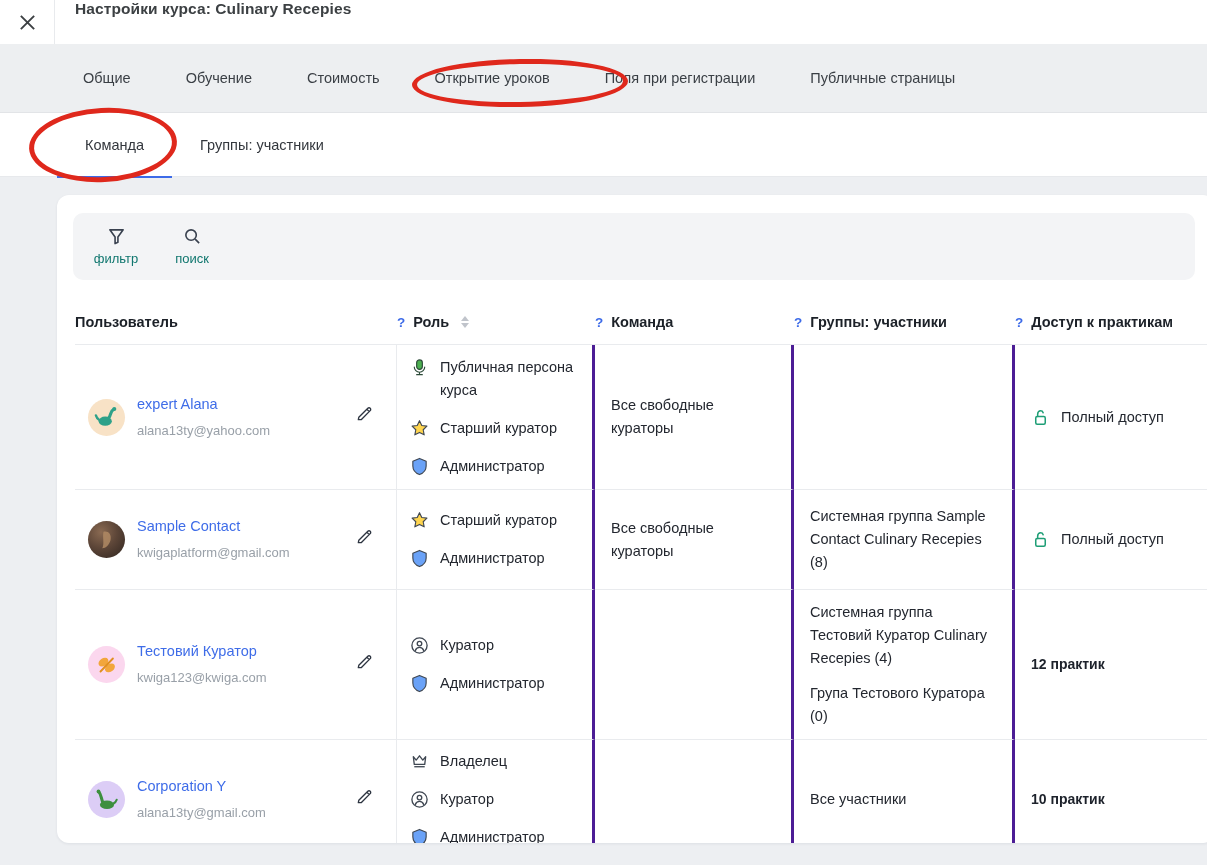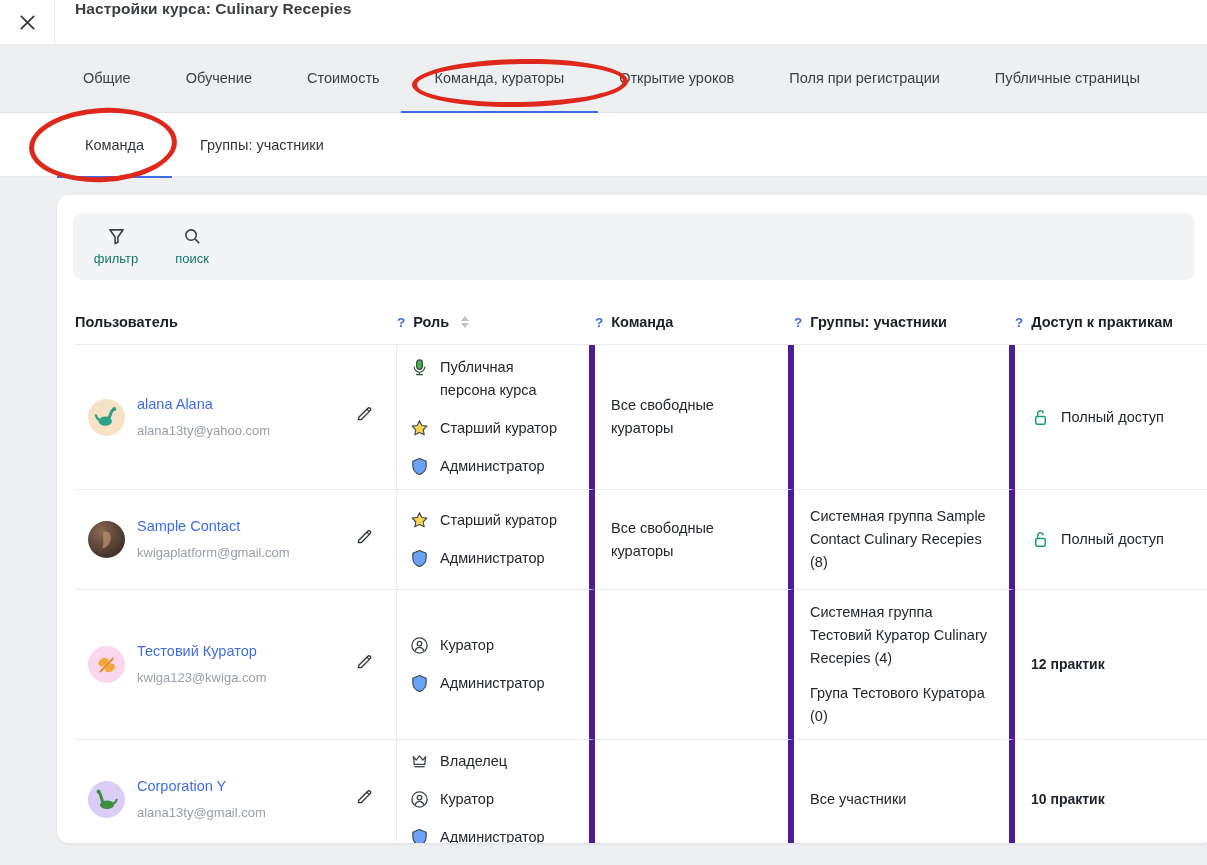--- a/index.html
+++ b/index.html
@@ -66,21 +66,21 @@
   .tool-btn {
     width:58px; display:flex; flex-direction:column; align-items:center; gap:5px; cursor:pointer;
   }
   .tool-btn svg { width:19px; height:19px; stroke:#39414f; stroke-width:1.7; fill:none; }
   .tool-btn .tlabel { font-size:13px; color:#0f766e; }
 
   
   .table { position:absolute; left:18px; top:105px; width:1132px; }
   .trow { display:grid; grid-template-columns:322px 198px 199px 221px 1fr; }
   .cell { border-bottom:1px solid #e9ebee; padding:14px 16px; font-size:14.5px; line-height:23px; }
-  .body .cell { border-right:6px solid #4c1d95; }
+  .body .cell { border-right:3px solid #4c1d95; }
   .body .cell:last-child, .body .cell:first-child { border-right:1px solid #e9ebee; }
   .body .cell.access { border-right:none; }
   .head .cell {
     font-weight:bold; color:#1c2128; padding:0 16px 0 0; height:45px;
     display:flex; align-items:center; gap:8px; border-bottom:1px solid #e9ebee;
   }
   .help { color:#3d6be8; font-weight:bold; font-size:13.5px; cursor:pointer; }
   .sort-icon { display:inline-flex; flex-direction:column; gap:2px; margin-left:4px; cursor:pointer; }
   .sort-icon span { width:0; height:0; border-left:4px solid transparent; border-right:4px solid transparent; }
   .sort-up { border-bottom:5px solid #c0c4cb; }
@@ -128,21 +128,20 @@
         <path d="M3 3 L17 17 M17 3 L3 17" fill="none"></path>
       </svg>
   </div>
   <div class="app-title">Настройки курса: Culinary Recepies</div>
 </div>
 
 <div class="tabbar">
   <div class="tab">Общие</div>
   <div class="tab">Обучение</div>
   <div class="tab">Стоимость</div>
-  <div class="tab active">Команда, кураторы</div>
   <div class="tab">Открытие уроков</div>
   <div class="tab">Поля при регистрации</div>
   <div class="tab">Публичные страницы</div>
 </div>
 
 <div class="subtabbar">
   <div class="subtab active">Команда</div>
   <div class="subtab">Группы: участники</div>
 </div>
 
@@ -203,21 +202,21 @@
             <svg viewBox="0 0 22 22">
                 <g fill="#2ea189" stroke="#2ea189" stroke-linecap="round">
               <ellipse cx="9.5" cy="14.5" rx="5.6" ry="3.9" stroke="none"></ellipse>
               <path d="M12.5 12 C14.5 9 13.8 6 16.6 4.6" stroke-width="2.6" fill="none"></path>
               <circle cx="17.2" cy="4.2" r="1.7" stroke="none"></circle>
               <path d="M4.5 13.5 C2.8 12.6 2 11 1.6 9.6" stroke-width="2" fill="none"></path>
             </g>
               </svg>
           </div>
           <div>
-            <div class="uname">alana Alana</div>
+            <div class="uname">expert Alana</div>
             <div class="uemail">alana13ty@yahoo.com</div>
           </div>
           <span class="edit-btn">
             <svg viewBox="0 0 20 20">
                 <path d="M3.5 16.5 L4 14 L13.5 4.5 C14.2 3.8 15.3 3.8 16 4.5 C16.7 5.2 16.7 6.3 16 7 L6.5 16.5 L3.5 16.5 Z M12.5 5.5 L15 8" stroke-linejoin="round"></path>
               </svg>
           </span>
         </div>
         <div class="cell roles-cell">
           <div class="role-item">

